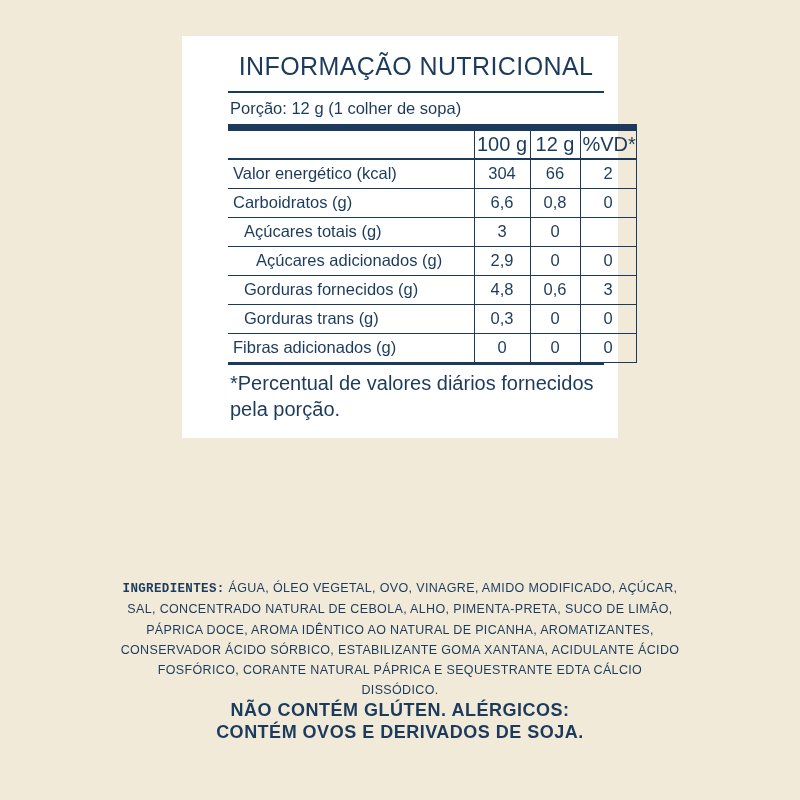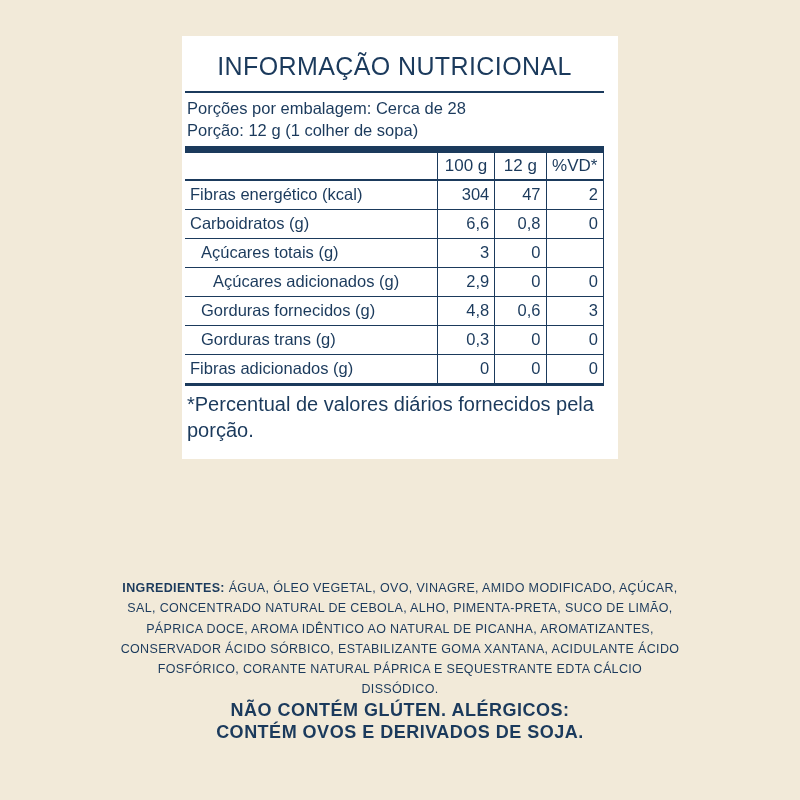--- a/index.html
+++ b/index.html
@@ -20,21 +20,22 @@
   .panel {
     position: absolute;
     left: 182px;
     top: 36px;
     width: 436px;
     background: #ffffff;
     padding: 10px 0 0 0;
     box-sizing: border-box;
   }
   .panel-inner {
-    padding: 0 14px 14px 3px;
+    padding: 0 14px 14px 30px;
+    margin-left: 16px;
   }
   .panel-title {
     text-align: center;
     font-size: 25px;
     letter-spacing: 0.4px;
     color: #1b3a5c;
     padding: 6px 0 10px 0;
     white-space: nowrap;
   }
   .serving-block {
@@ -55,34 +56,34 @@
   }
   table.nutri td {
     border: 1px solid #1b3a5c;
     padding: 3px 5px;
     vertical-align: middle;
     height: 22px;
   }
   table.nutri tr.head td {
     border-top: 7px solid #1b3a5c;
     border-bottom: 2px solid #1b3a5c;
-    font-size: 17px;
+    font-size: 20px;
     text-align: center;
     padding: 2px 2px;
   }
   table.nutri tr.head td.c-name {
     border-left: none;
     border-right: 1px solid #1b3a5c;
   }
   td.c-name {
     border-left: none !important;
     text-align: left;
   }
   td.c-val {
-    text-align: right;
+    text-align: center;
   }
   .indent1 { padding-left: 16px !important; }
   .indent2 { padding-left: 28px !important; }
 
   .footnote {
     border-top: 2px solid #1b3a5c;
     font-size: 20px;
     line-height: 1.3;
     padding: 5px 2px 2px 2px;
   }
@@ -96,20 +97,21 @@
     text-align: center;
     font-size: 12.5px;
     line-height: 1.62;
     letter-spacing: 0.35px;
     color: #1b3a5c;
     padding: 0 120px;
     box-sizing: border-box;
   }
   .ingredients .lead {
     font-weight: bold;
+    font-family: Liberation Mono, monospace;
   }
   .allergen {
     position: absolute;
     left: 0;
     top: 700px;
     width: 800px;
     text-align: center;
     font-weight: bold;
     font-size: 18px;
     line-height: 1.22;
@@ -118,43 +120,42 @@
   }
 </style>
 </head>
 <body>
 
 <div class="panel">
   <div class="panel-inner">
     <div class="panel-title">INFORMAÇÃO NUTRICIONAL</div>
 
     <div class="serving-block">
-      <div class="serving-line">Porções por embalagem: Cerca de 28</div>
       <div class="serving-line">Porção: 12 g (1 colher de sopa)</div>
     </div>
 
     <table class="nutri">
       <colgroup>
         <col style="width:246px">
         <col style="width:56px">
         <col style="width:50px">
         <col style="width:56px">
       </colgroup>
       <tbody>
         <tr class="head">
           <td class="c-name"></td>
           <td class="c-val">100 g</td>
           <td class="c-val">12 g</td>
           <td class="c-val">%VD*</td>
         </tr>
 
         <tr>
-          <td class="c-name">Fibras energético (kcal)</td>
+          <td class="c-name">Valor energético (kcal)</td>
           <td class="c-val">304</td>
-          <td class="c-val">47</td>
+          <td class="c-val">66</td>
           <td class="c-val">2</td>
         </tr>
         <tr>
           <td class="c-name">Carboidratos (g)</td>
           <td class="c-val">6,6</td>
           <td class="c-val">0,8</td>
           <td class="c-val">0</td>
         </tr>
         <tr>
           <td class="c-name indent1">Açúcares totais (g)</td>

